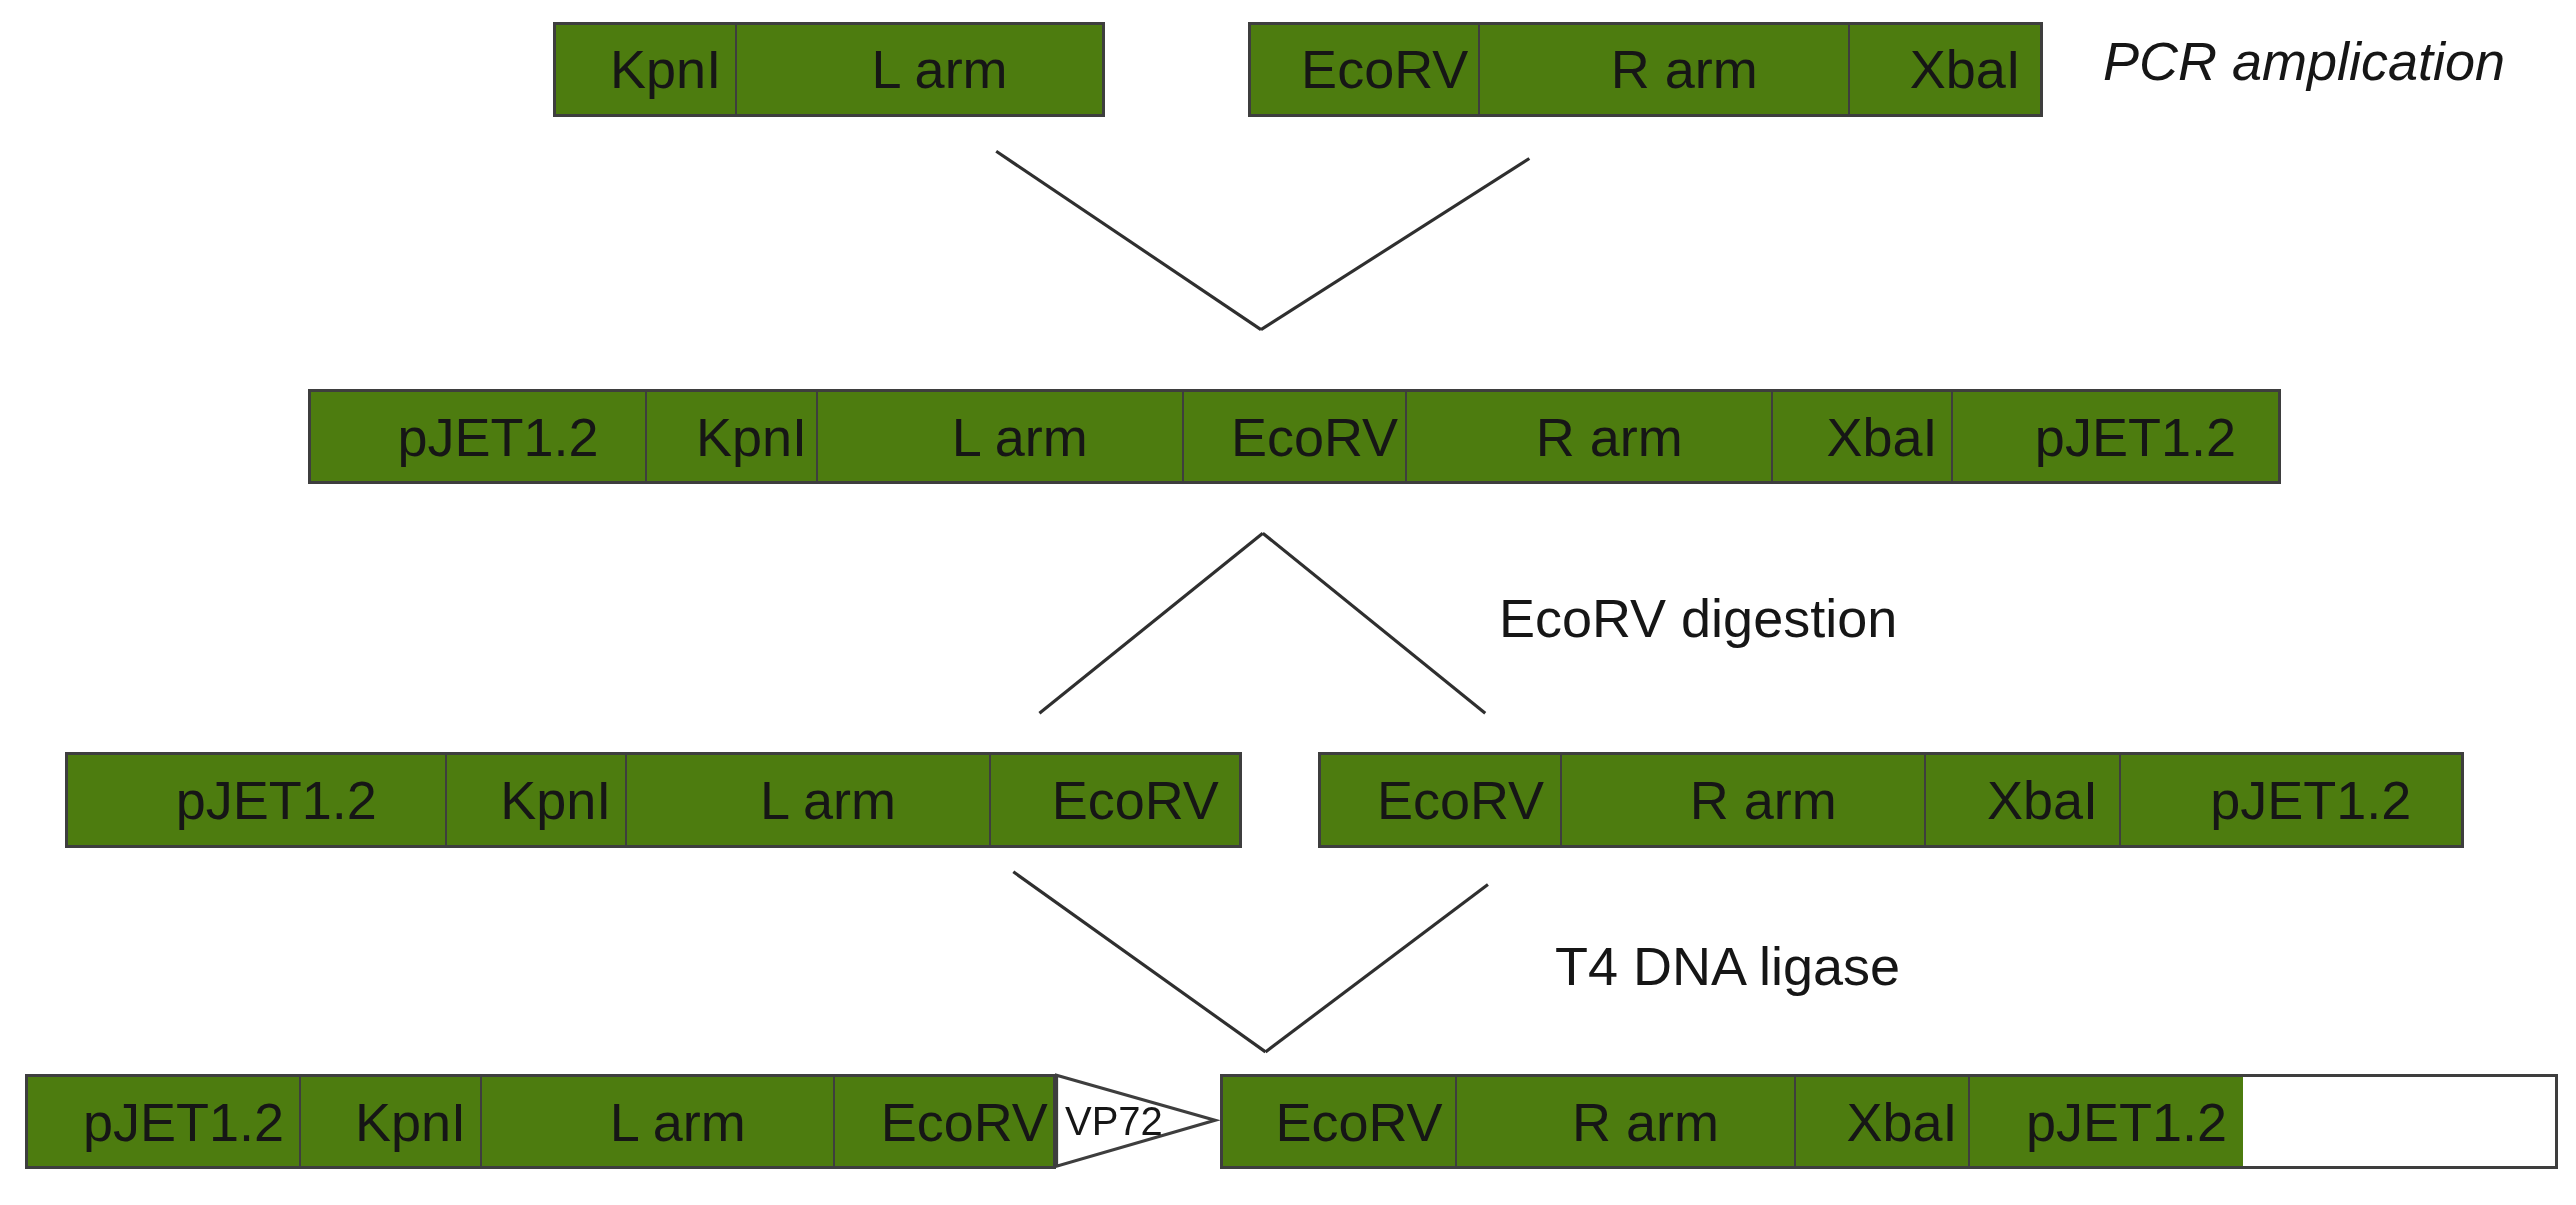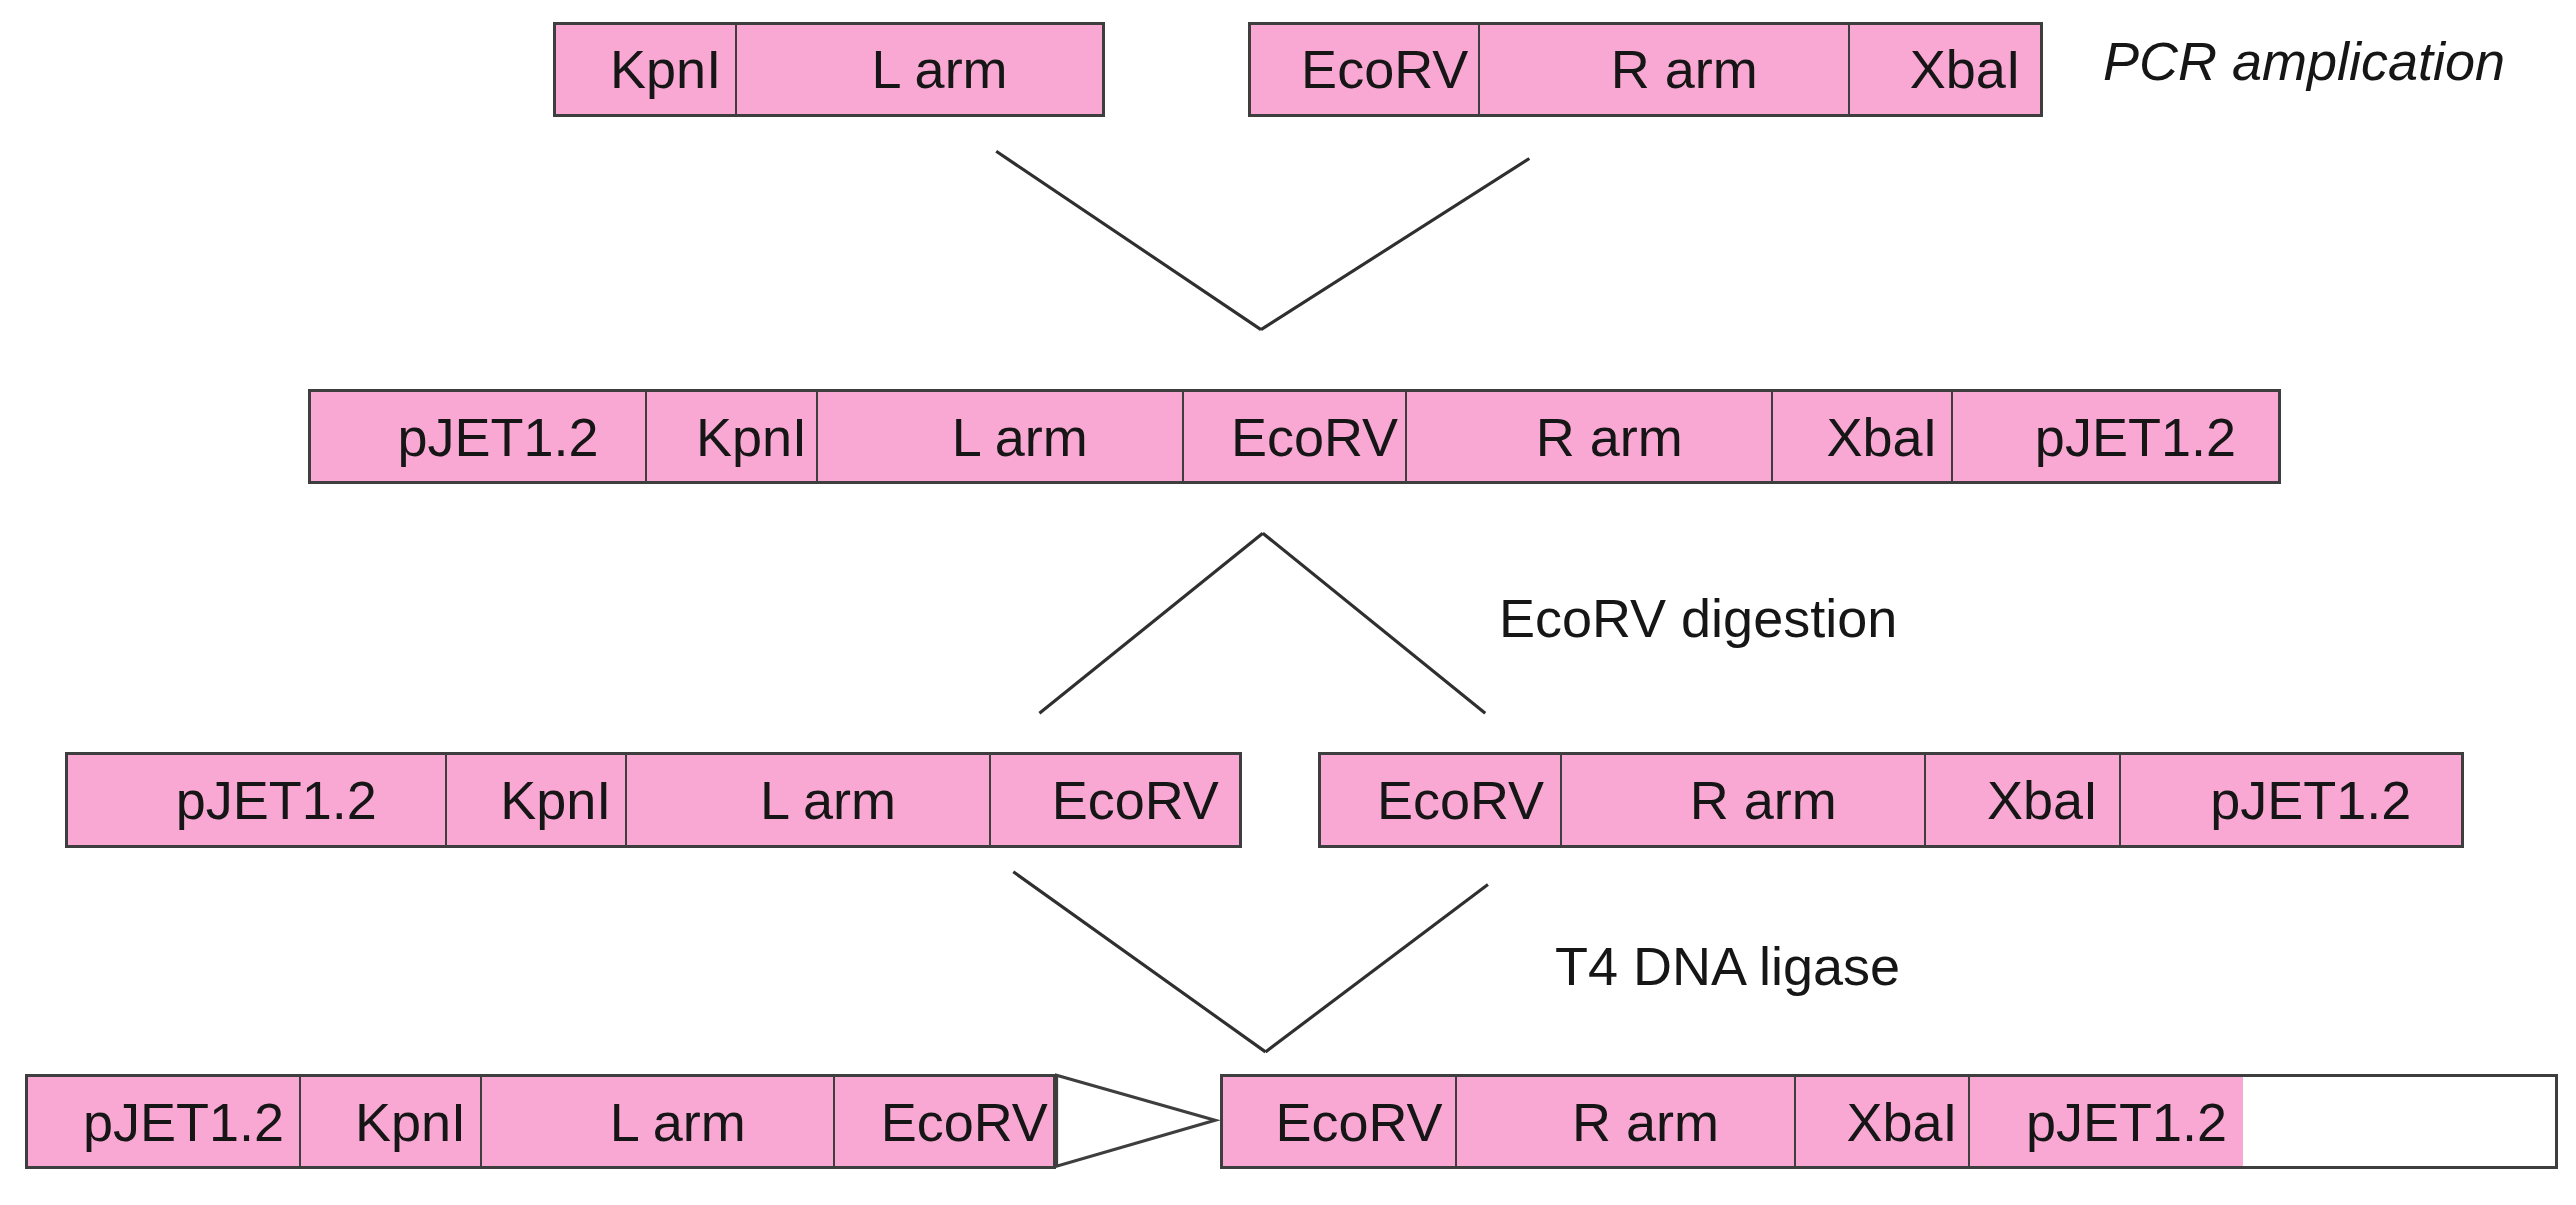--- a/index.html
+++ b/index.html
@@ -21,21 +21,21 @@
     height: 95px;
   }
   .seg {
     box-sizing: border-box;
     border-right: 2.7px solid #3e3e3e;
     display: flex;
     align-items: center;
     justify-content: center;
     font-size: 54px;
     white-space: nowrap;
-    background: #f9a8d4;
+    background: #4d7c0f;
     padding-left: 40px;
   }
   .seg:last-child { border-right: none; }
   .step-label {
     position: absolute;
     font-size: 54px;
     line-height: 1;
     white-space: nowrap;
     color: #161616;
   }
@@ -113,20 +113,21 @@
   </div>
 
   <div class="step-label" style="left:1555px; top:939px;">T4 DNA ligase</div>
 
   <div class="construct" style="left:25px; top:1074px; width:1031px; height:95px;">
     <div class="seg" style="width:275px">pJET1.2</div>
     <div class="seg" style="width:182px">KpnI</div>
     <div class="seg" style="width:356px">L arm</div>
     <div class="seg" style="width:219px">EcoRV</div>
   </div>
+  <div class="vp72-label">VP72</div>
   <div class="construct" style="left:1220px; top:1074px; width:1338px; height:95px;">
     <div class="seg" style="width:234px">EcoRV</div>
     <div class="seg" style="width:339px">R arm</div>
     <div class="seg" style="width:174px">XbaI</div>
     <div class="seg" style="width:273px">pJET1.2</div>
   </div>
 
 </div>
 
 

